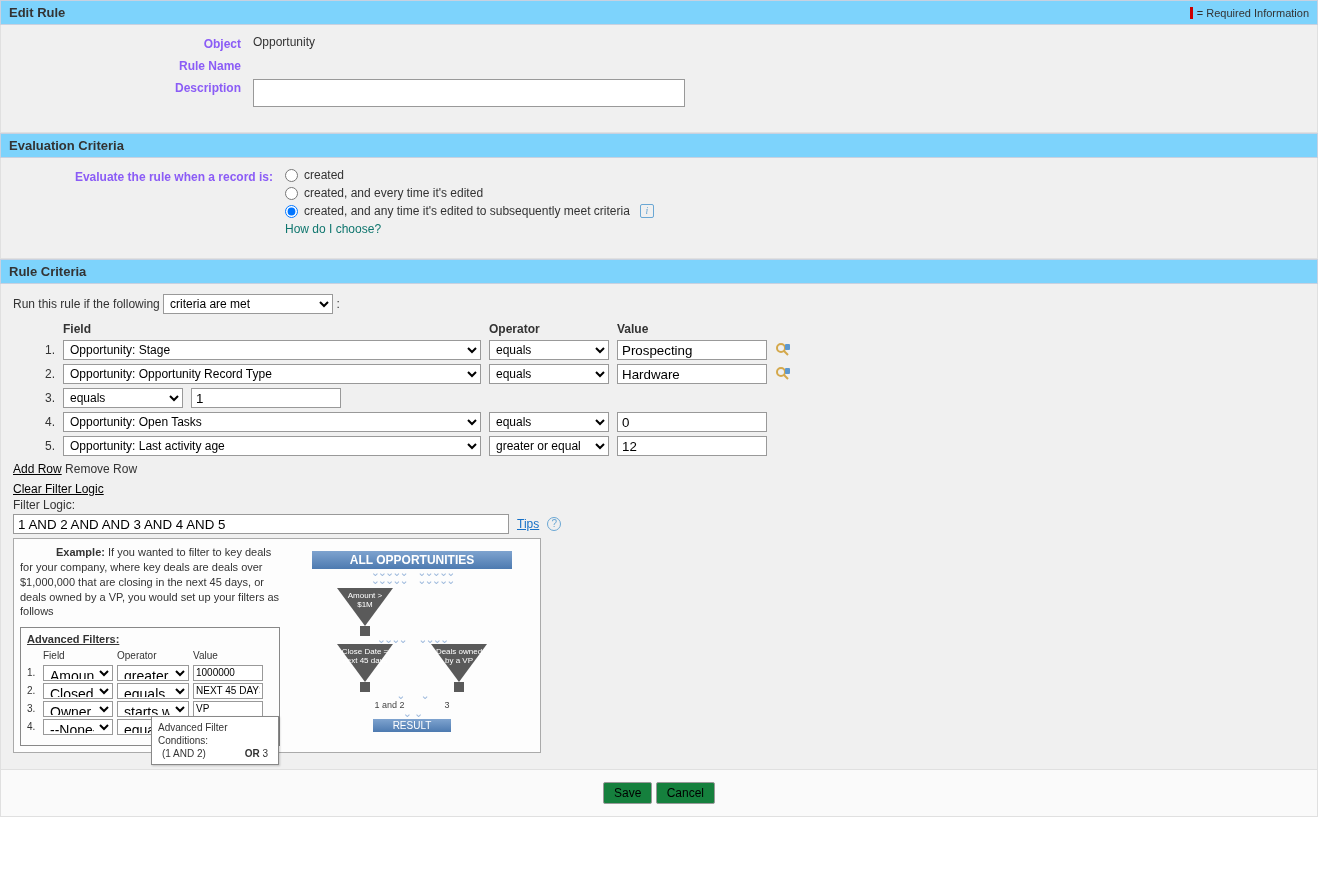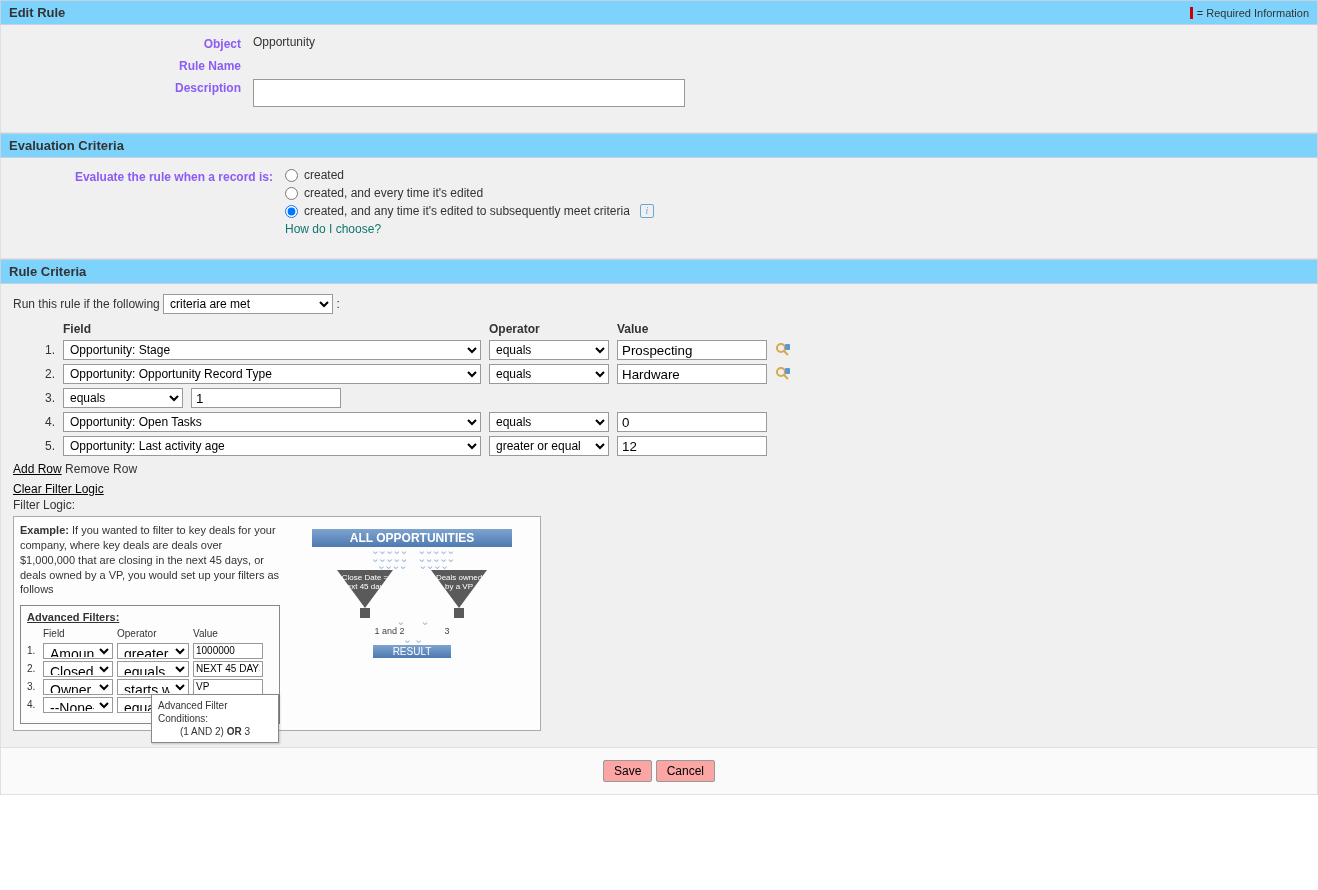--- a/index.html
+++ b/index.html
@@ -32,21 +32,21 @@
 .criteria-row input.val-in { width: 150px; height: 20px; border: 1px solid #999; padding: 0 4px; }
 .lookup-icon { display: inline-block; width: 16px; height: 16px; position: relative; }
 .lookup-icon svg { width: 16px; height: 16px; }
 .link-text { color: #000; text-decoration: underline; cursor: pointer; font-size: 12px; }
 .filter-logic-row { display: flex; align-items: center; gap: 8px; margin-top: 2px; }
 .filter-logic-input { width: 496px; height: 20px; border: 1px solid #999; padding: 0 4px; }
 .tips-link { color: #1670c7; text-decoration: underline; cursor: pointer; font-size: 12px; }
 .help-circle { display: inline-block; width: 14px; height: 14px; border: 1px solid #6aa7d4; border-radius: 50%; color: #6aa7d4; text-align: center; line-height: 12px; font-size: 10px; cursor: pointer; }
 .example-box { border: 1px solid #aaa; margin-top: 4px; width: 528px; background: #fdfdfd; padding: 6px; display: flex; gap: 10px; }
 .example-left { width: 260px; font-size: 11px; line-height: 1.35; }
-.example-left b { font-weight: bold; }
+.example-left b { font-weight: bold; margin-left: 36px; }
 .adv-filters { border: 1px solid #888; margin-top: 8px; padding: 4px 6px 10px; position: relative; }
 .adv-filters .adv-title { font-weight: bold; font-size: 11px; text-decoration: underline; }
 .adv-filters .adv-hdr { display: flex; gap: 4px; font-size: 10px; margin-top: 2px; }
 .adv-filters .adv-hdr span:nth-child(1){width:12px;}
 .adv-filters .adv-hdr span:nth-child(2){width:70px;}
 .adv-filters .adv-hdr span:nth-child(3){width:72px;}
 .adv-filters .adv-hdr span:nth-child(4){width:70px;}
 .adv-row { display: flex; gap: 4px; align-items: center; font-size: 10px; margin-top: 2px; }
 .adv-row .n { width: 12px; }
 .adv-row select { font-size: 14px; height: 16px; }
@@ -58,21 +58,21 @@
 .allopp-title { background: linear-gradient(#7ea3cf, #4d7ab0); color: #fff; font-weight: bold; text-align: center; width: 200px; padding: 2px 0; font-size: 12px; margin-top: 6px; }
 .arrows { color: #9db9dc; font-size: 11px; letter-spacing: -2px; line-height:0.7; text-align:center; }
 .funnel-row { display: flex; gap: 34px; justify-content: center; margin-top: 4px; }
 .funnel { width: 60px; display:flex; flex-direction:column; align-items:center; }
 .funnel-shape { width: 0; height: 0; border-left: 28px solid transparent; border-right: 28px solid transparent; border-top: 38px solid #5a5a5a; position: relative; }
 .funnel-stem { width: 10px; height: 10px; background: #5a5a5a; }
 .funnel-label { position: absolute; top: -34px; left: -26px; width: 52px; color: #fff; font-size: 8px; text-align: center; line-height: 1.1; }
 .caption-row { display:flex; gap:40px; justify-content:center; font-size:9px; color:#444; }
 .result-bar { background: linear-gradient(#7ea3cf, #4d7ab0); color:#fff; font-size:10px; padding:1px 20px; margin-top:2px; }
 .button-bar { text-align: center; padding: 12px 0; background: #fafafa; border: 1px solid #e0e0e0; border-top: none; }
-.btn { border: 1px solid #999; background: #fca5a5; padding: 3px 10px; font-size: 12px; cursor: pointer; border-radius: 2px; }
+.btn { border: 1px solid #999; background: #15803d; padding: 3px 10px; font-size: 12px; cursor: pointer; border-radius: 2px; }
 </style>
 </head>
 <body>
 
 <div class="section-header">
   <span>Edit Rule</span>
   <span class="req-info">
     <span class="req-bar"></span>
     <span>= Required Information</span>
   </span>
@@ -181,20 +181,25 @@
 
   <div style="margin-left:0;margin-top:6px;">
     <span class="link-text">Add Row</span>
     <span> </span>
     <span>Remove Row</span>
   </div>
   <div style="margin-top:6px;">
     <span class="link-text">Clear Filter Logic</span>
   </div>
   <div style="margin-top:2px;">Filter Logic:</div>
+  <div class="filter-logic-row">
+    <input class="filter-logic-input" value="1 AND 2 AND AND 3 AND 4 AND 5" style="">
+    <span class="tips-link">Tips</span>
+    <span class="help-circle">?</span>
+  </div>
 
   <div class="example-box">
     <div class="example-left">
       <div>
         <b>Example:</b>
         <span>If you wanted to filter to key deals for your company, where key deals are deals over $1,000,000 that are closing in the next 45 days, or deals owned by a VP, you would set up your filters as follows</span>
       </div>
       <div class="adv-filters">
         <div class="adv-title">Advanced Filters:</div>
         <div class="adv-hdr">
@@ -231,20 +236,29 @@
           </div>
         <div class="tooltip-box">
           <div>Advanced Filter Conditions:</div>
           <div style="text-align:center;"><span style="font-weight:normal">(1 AND 2) </span><b>OR</b><span> 3</span></div>
         </div>
       </div>
     </div>
     <div class="example-right">
       <div class="allopp-title">ALL OPPORTUNITIES</div>
       <div class="arrows">⌄⌄⌄⌄⌄&nbsp;&nbsp;&nbsp;&nbsp;&nbsp;&nbsp;&nbsp;&nbsp;&nbsp;&nbsp;⌄⌄⌄⌄⌄<br>⌄⌄⌄⌄⌄&nbsp;&nbsp;&nbsp;&nbsp;&nbsp;&nbsp;&nbsp;&nbsp;&nbsp;&nbsp;⌄⌄⌄⌄⌄</div>
+      <div class="funnel-row">
+        <div class="funnel">
+          <div class="funnel-shape">
+              <div class="funnel-label">Amount &gt; $1M</div>
+            </div>
+          <div class="funnel-stem"></div>
+        </div>
+        <div style="width:60px"></div>
+      </div>
       <div class="arrows">⌄⌄⌄⌄&nbsp;&nbsp;&nbsp;&nbsp;&nbsp;&nbsp;&nbsp;&nbsp;&nbsp;&nbsp;&nbsp;&nbsp;⌄⌄⌄⌄</div>
       <div class="funnel-row" style="margin-top:0">
         <div class="funnel">
           <div class="funnel-shape">
               <div class="funnel-label">Close Date = next 45 days</div>
             </div>
           <div class="funnel-stem"></div>
         </div>
         <div class="funnel">
           <div class="funnel-shape">

